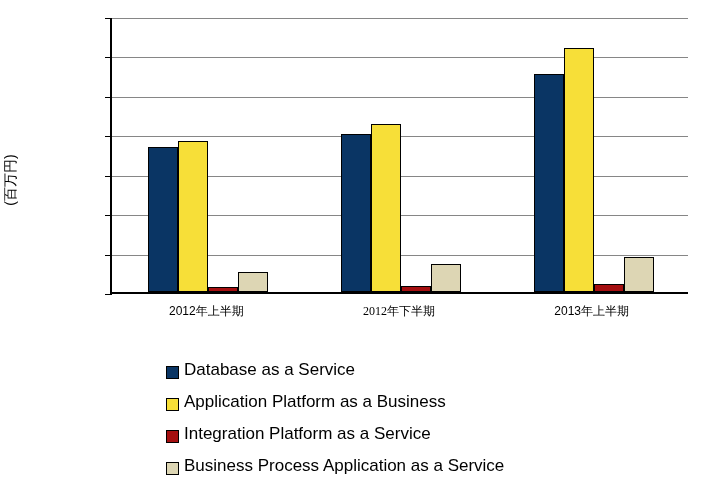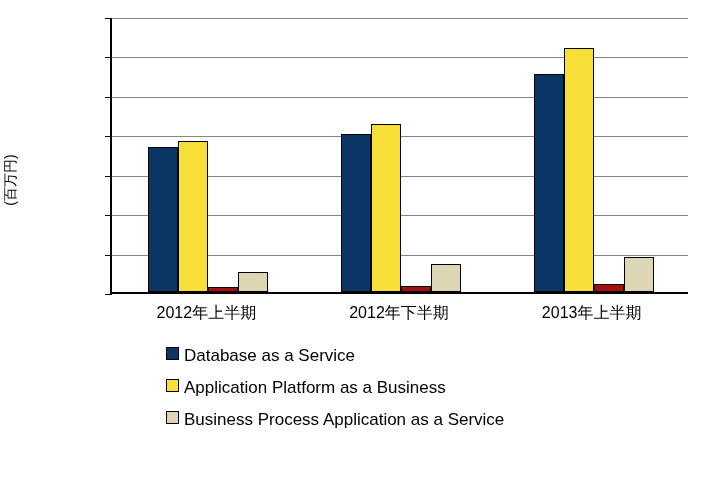--- a/index.html
+++ b/index.html
@@ -85,34 +85,34 @@
     position: absolute;
     left: 110px;
     top: 303px;
     width: 578px;
     height: 24px;
   }
   .cat-label {
     position: absolute;
     top: 0;
     text-align: center;
-    font-size: 16px;
+    font-size: 12px;
     white-space: nowrap;
   }
 
   
   .legend {
     position: absolute;
     left: 138px;
     top: 347px;
     width: 560px;
   }
   .legend-item {
     display: flex;
-    align-items: flex-start;
+    align-items: flex-end;
     height: 32px;
     padding-left: 28px;
   }
   .legend-swatch {
     width: 13px;
     height: 13px;
     border: 1px solid #000000;
     box-sizing: border-box;
     flex: 0 0 auto;
     margin-right: 5px;
@@ -165,32 +165,36 @@
       <div class="group" style="left: 385.333px; width: 192.667px;">
         <div class="bar s0" style="left: 36.3333px; width: 30px; height: 218.04px;"></div>
         <div class="bar s1" style="left: 66.3333px; width: 30px; height: 243.669px;"></div>
         <div class="bar s2" style="left: 96.3333px; width: 30px; height: 8.28px;"></div>
         <div class="bar s3" style="left: 126.333px; width: 30px; height: 34.6971px;"></div>
       </div>
     </div>
 
   <div class="cat-labels" id="cat-labels">
       <div class="cat-label" style="left: 0px; width: 192.667px;">2012年上半期</div>
-      <div class="cat-label" style="left: 192.667px; width: 192.667px;">2012年下半期</div>
+      <div class="cat-label" style="left: 192.667px; width: 192.667px; font-family: Liberation Serif, serif;">2012年下半期</div>
       <div class="cat-label" style="left: 385.333px; width: 192.667px;">2013年上半期</div>
     </div>
 
   <div class="legend" id="legend">
       <div class="legend-item">
         <span class="legend-swatch s0"></span>
         <span class="legend-label">Database as a Service</span>
       </div>
       <div class="legend-item">
         <span class="legend-swatch s1"></span>
         <span class="legend-label">Application Platform as a Business</span>
       </div>
       <div class="legend-item">
+        <span class="legend-swatch s2"></span>
+        <span class="legend-label">Integration Platform as a Service</span>
+      </div>
+      <div class="legend-item">
         <span class="legend-swatch s3"></span>
         <span class="legend-label">Business Process Application as a Service</span>
       </div>
     </div>
 
 </div>
 
 </body></html>

